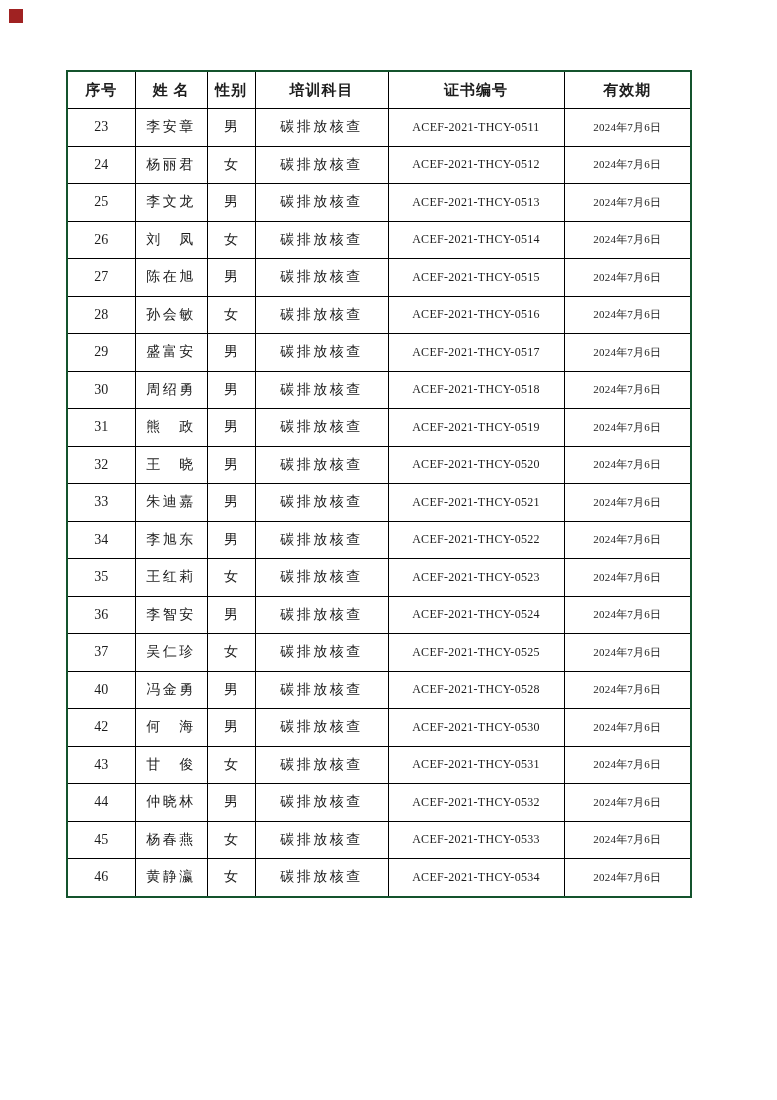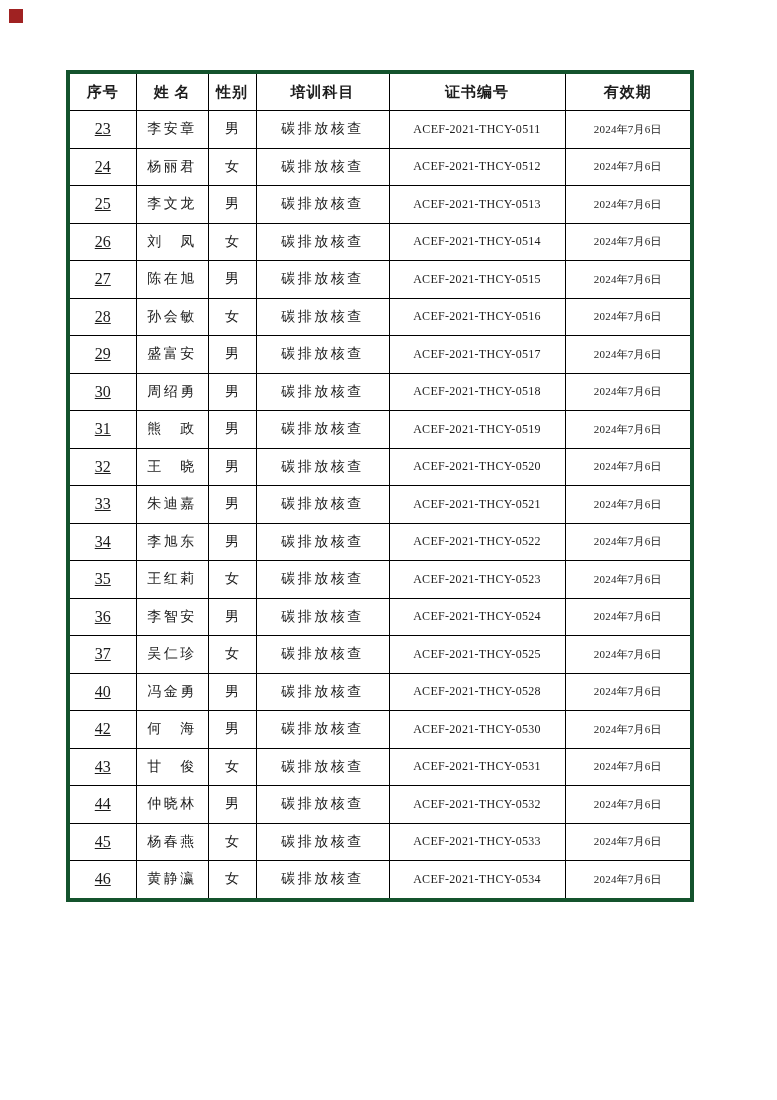--- a/index.html
+++ b/index.html
@@ -21,41 +21,41 @@
     width: 14px;
     height: 14px;
   }
   table.cert-table {
     position: absolute;
     left: 66px;
     top: 70px;
     width: 624px;
     border-collapse: collapse;
     table-layout: fixed;
-    border: 4px solid #14532d;
+    border: 2px solid #14532d;
   }
   .cert-table th, .cert-table td {
     border: 1px solid #000;
     text-align: center;
     vertical-align: middle;
     padding: 0;
     overflow: hidden;
     white-space: nowrap;
   }
   .cert-table th {
     height: 36px;
     font-size: 15px;
     font-weight: bold;
     letter-spacing: 1px;
   }
   .cert-table td {
     height: 36.5px;
     font-size: 14px;
   }
-  td.cell-no   { font-size: 16px; text-decoration: underline; }
+  td.cell-no   { font-size: 14px; }
   td.cell-name { letter-spacing: 2.5px; }
   td.cell-gender { letter-spacing: 0; }
   td.cell-subject { letter-spacing: 2.5px; margin-left: 45px; }
   td.cell-cert { font-size: 12px; letter-spacing: 0.3px; }
   td.cell-valid { font-size: 11px; letter-spacing: 0.2px; }
 </style>
 </head>
 <body>
 
 <div class="corner-marker" style="background: rgb(160, 34, 34);"></div>

